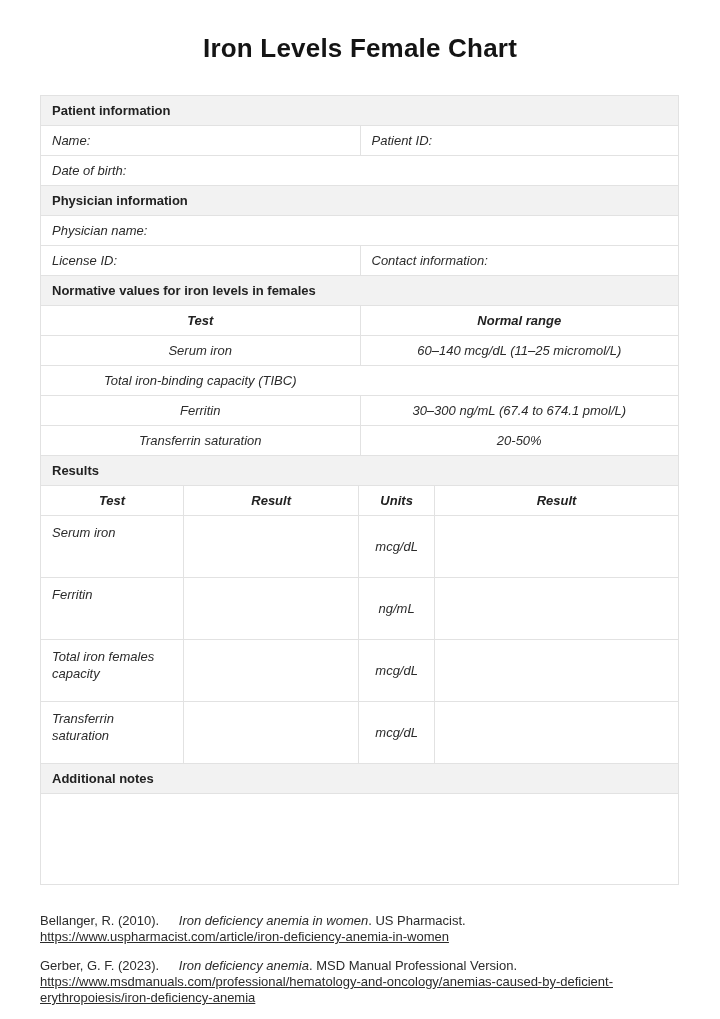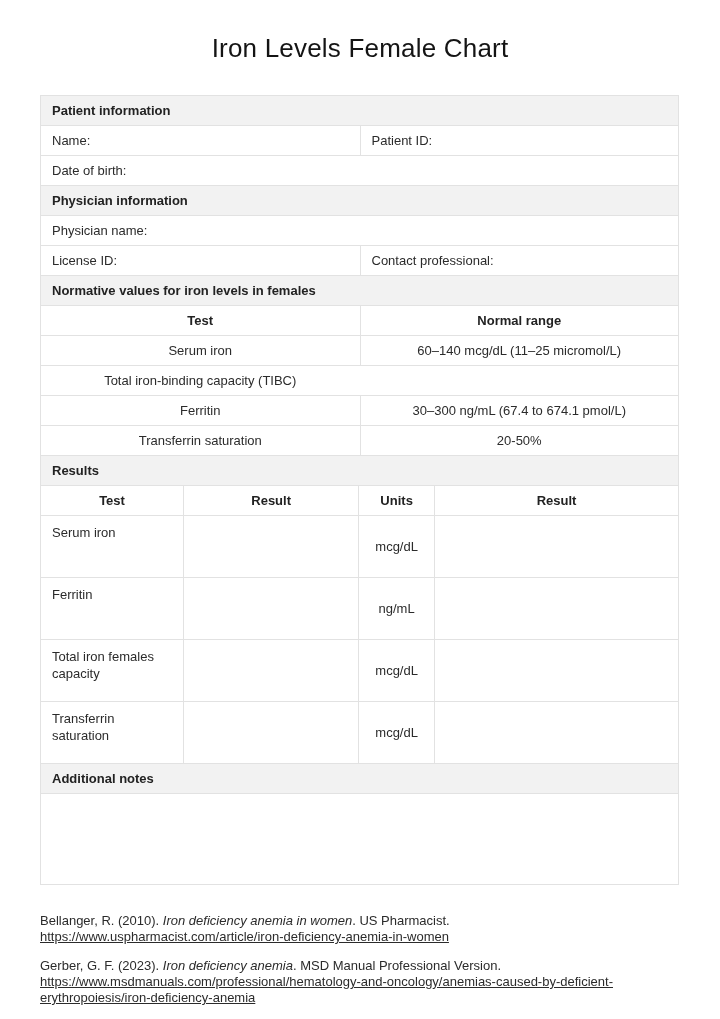--- a/index.html
+++ b/index.html
@@ -12,39 +12,39 @@
     width: 720px;
     height: 1019px;
     background: #ffffff;
     overflow: hidden;
     position: relative;
   }
   .doc-title {
     padding-top: 33px;
     text-align: center;
     font-size: 26px;
-    font-weight: normal;
+    font-weight: bold;
     color: #141414;
     letter-spacing: 0.2px;
   }
   .form {
     margin: 31px 41px 0 40px; 
     border: 1px solid #e2e2e2;
     font-size: 13px;
   }
   .form > div + div { border-top: 1px solid #e2e2e2; }
   .sec-header {
     background: #f2f2f2;
     font-weight: bold;
     color: #222222;
     padding: 7px 11px;
     line-height: 15px;
   }
   .row { display: flex; }
-  .row > .cell { padding: 7px 11px; line-height: 15px; }
+  .row > .cell { padding: 7px 11px; line-height: 15px; font-style: italic; }
   .row > .cell + .cell { border-left: 1px solid #e2e2e2; }
   .row.two > .cell { width: 50%; }
   .row.one > .cell { width: 100%; }
 
   
   .norm .cell { text-align: center; }
   .norm.hdr .cell { font-weight: bold; color: #222222; }
 
   
   .res > .cell:nth-child(1) { width: 22.3%; }
@@ -61,21 +61,21 @@
   .notes-area { height: 91px; background: #ffffff; }
 
   .refs {
     margin: 28px 30px 0 40px;
     width: 650px;
     font-size: 13px;
     line-height: 16px;
     color: #2b2b2b;
   }
   .ref { margin-bottom: 13px; }
-  .ref .italic { font-style: italic; }
+  .ref .italic { font-style: italic; margin-left: 16px; }
   .ref a {
     color: #2b2b2b;
     text-decoration: underline;
     word-wrap: break-word;
     overflow-wrap: break-word;
     cursor: pointer;
   }
 </style>
 </head>
 <body>
@@ -109,21 +109,21 @@
       <div class="cell">
         <span>Physician name:</span>
       </div>
     </div>
 
     <div class="row two">
       <div class="cell">
         <span>License ID:</span>
       </div>
       <div class="cell">
-        <span>Contact professional:</span>
+        <span>Contact information:</span>
       </div>
     </div>
 
     <div class="sec-header">Normative values for iron levels in females</div>
 
     <div class="row two norm hdr">
       <div class="cell">Test</div>
       <div class="cell">Normal range</div>
     </div>
 

